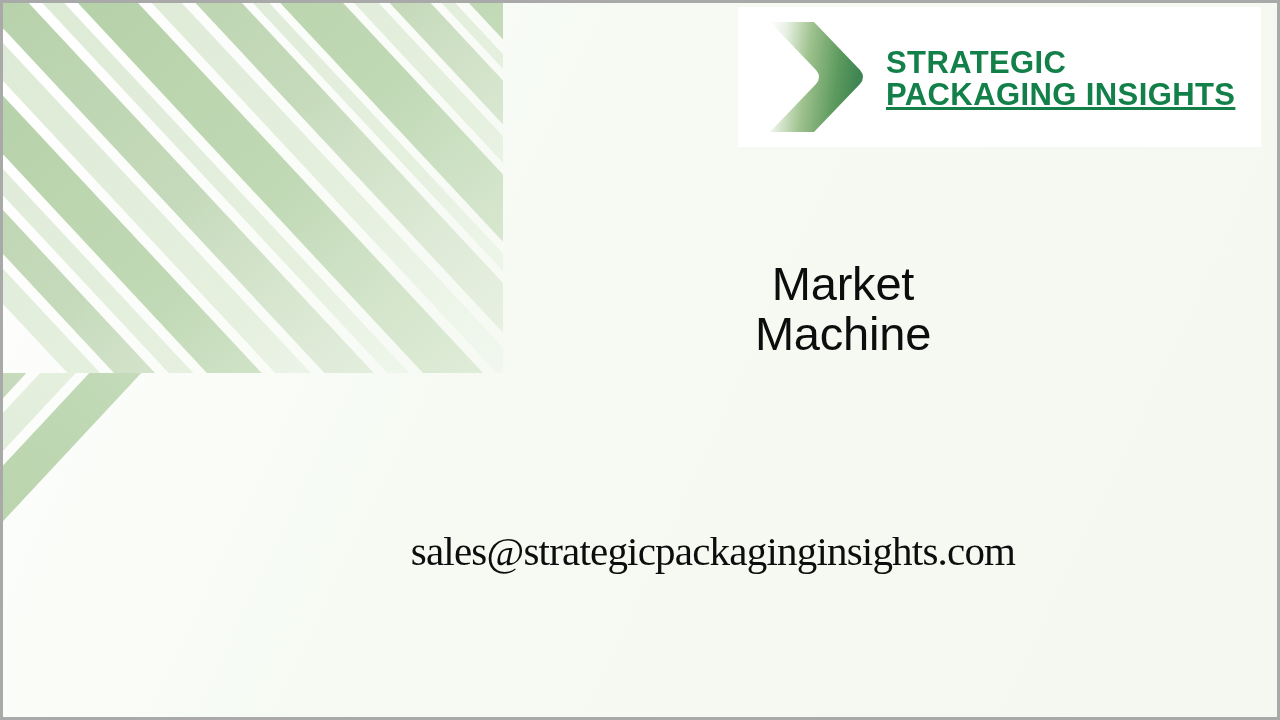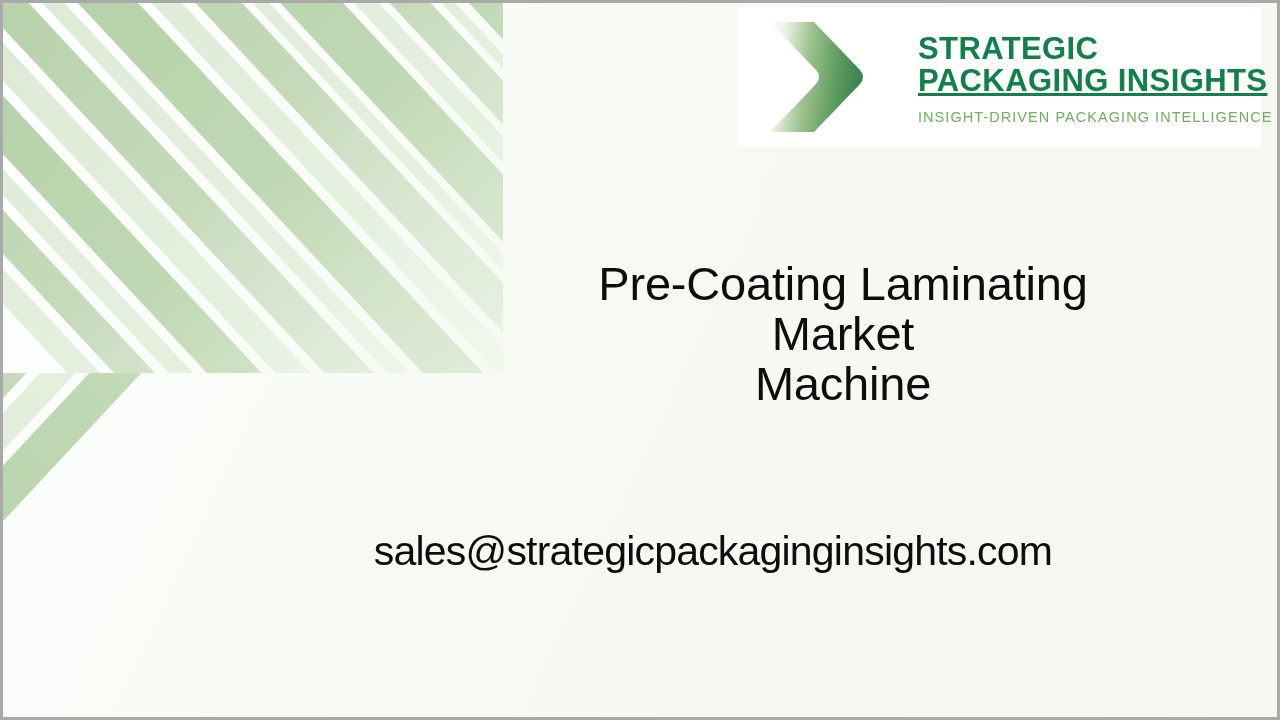--- a/index.html
+++ b/index.html
@@ -60,21 +60,20 @@
     height: 130px;
     flex: 0 0 118px;
     margin-left: 18px;
     margin-right: 12px;
   }
   .logo-text {
     display: flex;
     flex-direction: column;
     justify-content: center;
     padding-top: 4px;
-    margin-left: 32px;
   }
   .logo-line1,
   .logo-line2 {
     font-family: "Liberation Sans", sans-serif;
     font-weight: bold;
     color: #13804a;
     font-size: 31px;
     line-height: 32px;
     letter-spacing: 0.4px;
     white-space: nowrap;
@@ -107,21 +106,21 @@
   }
   .title .ln { display: block; }
 
   
   .email {
     position: absolute;
     left: 180px;
     top: 522px;
     width: 1060px;
     text-align: center;
-    font-family: Liberation Sans, sans-serif;
+    font-family: Liberation Serif, serif;
     font-size: 41px;
     line-height: 52px;
     color: #0d0d0d;
     letter-spacing: -0.8px;
   }
 </style>
 </head>
 <body>
 
 <div class="slide">
@@ -213,26 +212,24 @@
             <stop offset="45%" stop-color="#9fc28e"></stop>
             <stop offset="78%" stop-color="#5d9a5e"></stop>
             <stop offset="100%" stop-color="#3f8553"></stop>
           </linearGradient>
         </defs>
         <path d="M14 10 H58 L104 58 Q110 65 104 72 L58 120 H14 L60 72 Q66 65 60 58 Z" fill="url(#markGrad)"></path>
       </svg>
       <div class="logo-text">
         <div class="logo-line1">STRATEGIC</div>
         <div class="logo-line2">PACKAGING INSIGHTS</div>
-        <div class="logo-tagline">INSIGHT-DRIVEN PACKAGING INTELLIGENCE</div>
       </div>
     </div>
 
     <div class="title">
-      <span class="ln">Pre-Coating Laminating</span>
       <span class="ln">Market</span>
       <span class="ln">Machine</span>
     </div>
 
     <div class="email">sales@strategicpackaginginsights.com</div>
 
   </div>
 </div>
 
 </body></html>

